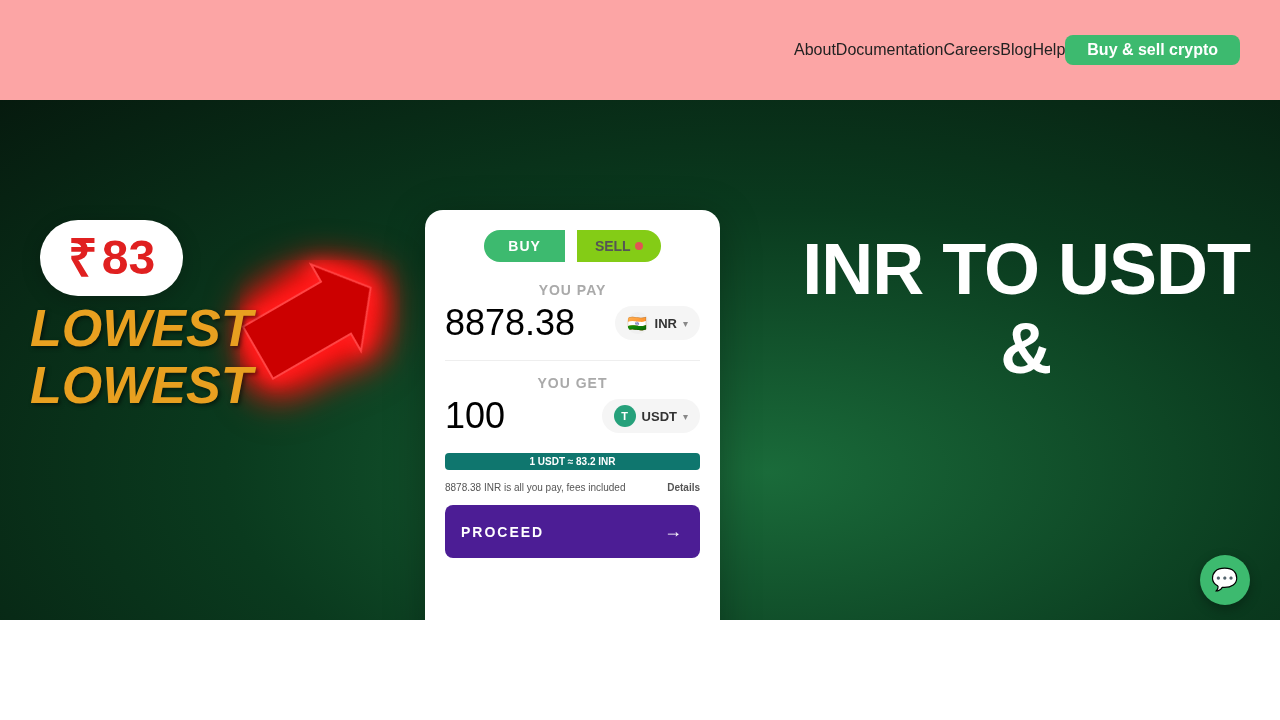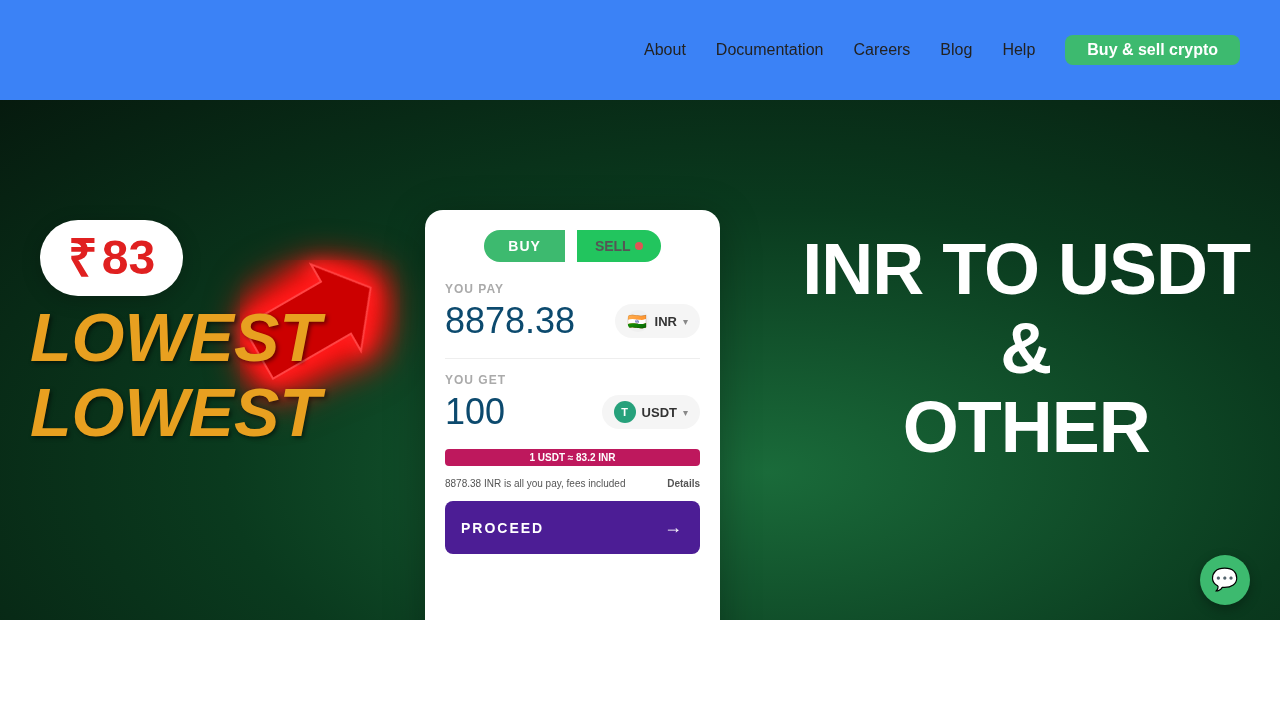--- a/index.html
+++ b/index.html
@@ -9,27 +9,26 @@
       overflow: hidden;
       font-family: 'Arial', sans-serif;
       background: #fff;
     }
 
     
     .navbar {
       position: absolute;
       top: 0; left: 0; right: 0;
       height: 100px;
-      background: #3b82f6;
+      background: #fca5a5;
       display: flex;
       align-items: center;
       justify-content: flex-end;
       padding: 0 40px;
       z-index: 10;
-      gap: 30px;
     }
     .nav-link {
       font-size: 16px;
       color: #222;
       text-decoration: none;
       cursor: pointer;
     }
     .nav-cta {
       background: #3dba6f;
       color: #fff;
@@ -96,21 +95,21 @@
     }
     .neon-arrow svg {
       filter: drop-shadow(0 0 8px #ff3333) drop-shadow(0 0 16px #ff0000);
     }
 
     
     .lowest-price {
       position: absolute;
       top: 200px;
       left: 30px;
-      font-size: 68px;
+      font-size: 52px;
       font-weight: 900;
       color: #e8a020;
       text-shadow: 2px 2px 4px rgba(0,0,0,0.5);
       line-height: 1.1;
       font-style: italic;
     }
 
     
     .card {
       position: absolute;
@@ -134,55 +133,56 @@
       color: #fff;
       border: none;
       border-radius: 20px 0 0 20px;
       padding: 8px 24px;
       font-size: 14px;
       font-weight: 700;
       cursor: pointer;
       letter-spacing: 1px;
     }
     .tab-sell {
-      background: #22c55e;
+      background: #84cc16;
       color: #555;
       border: none;
       border-radius: 0 20px 20px 0;
       padding: 8px 18px;
       font-size: 14px;
       font-weight: 700;
       cursor: pointer;
       display: flex;
       align-items: center;
       gap: 4px;
     }
     .sell-dot {
       width: 8px;
       height: 8px;
       background: #e05555;
       border-radius: 50%;
     }
     .field-label {
-      font-size: 12px;
+      font-size: 14px;
       font-weight: 700;
       color: #aaa;
       letter-spacing: 1px;
       margin-bottom: 4px;
+      text-align: center;
     }
     .field-row {
       display: flex;
       align-items: center;
       justify-content: space-between;
       margin-bottom: 16px;
     }
     .field-value {
       font-size: 36px;
       font-weight: 400;
-      color: #0c4a6e;
+      color: #000000;
     }
     .currency-selector {
       display: flex;
       align-items: center;
       gap: 6px;
       background: #f5f5f5;
       border-radius: 20px;
       padding: 6px 12px;
       cursor: pointer;
     }
@@ -213,21 +213,21 @@
     .chevron {
       font-size: 10px;
       color: #888;
     }
     .divider {
       border: none;
       border-top: 1px solid #eee;
       margin: 8px 0 14px;
     }
     .rate-pill {
-      background: #be185d;
+      background: #0f766e;
       color: #fff;
       font-size: 10px;
       font-weight: 600;
       border-radius: 4px;
       padding: 3px 8px;
       display: inline-block;
       margin: 0 auto 12px;
       display: flex;
       justify-content: center;
     }
@@ -388,21 +388,20 @@
 
     <button class="proceed-btn">
       <span>PROCEED</span>
       <span class="proceed-arrow">→</span>
     </button>
   </div>
 
   <div class="right-text">
     <div class="right-text-line">INR TO USDT</div>
     <div class="right-text-amp">&amp;</div>
-    <div class="right-text-line">OTHER</div>
   </div>
 
   <div class="chat-btn">
     <span class="chat-icon">💬</span>
   </div>
 </div>
 
 <div class="bottom-strip"></div>
 
 </body></html>

